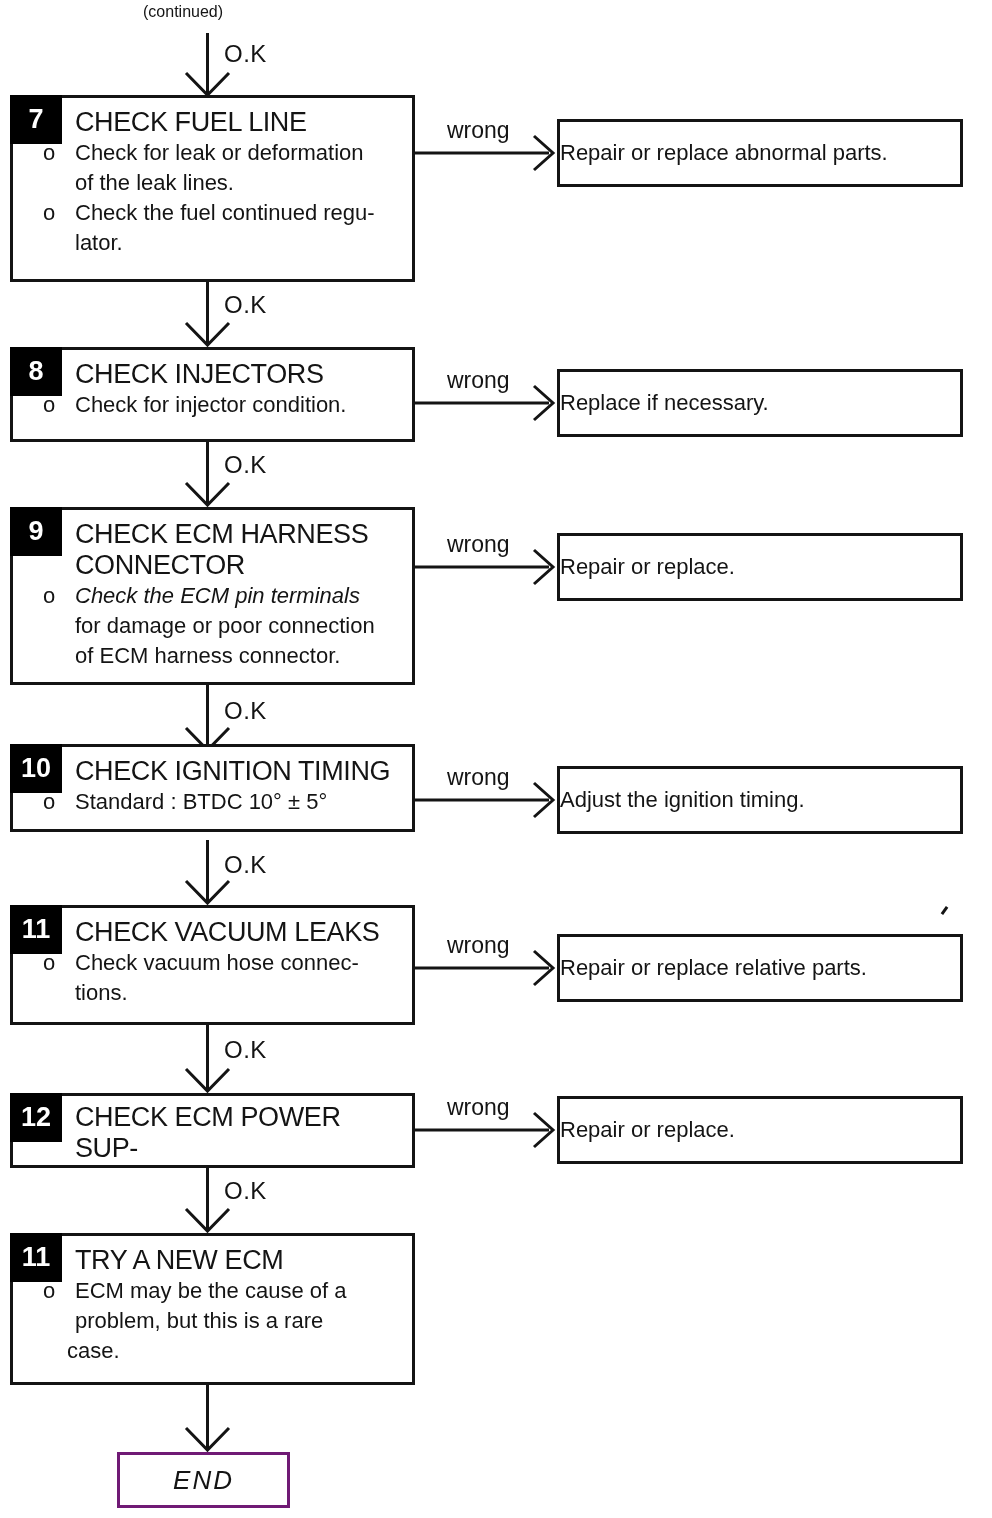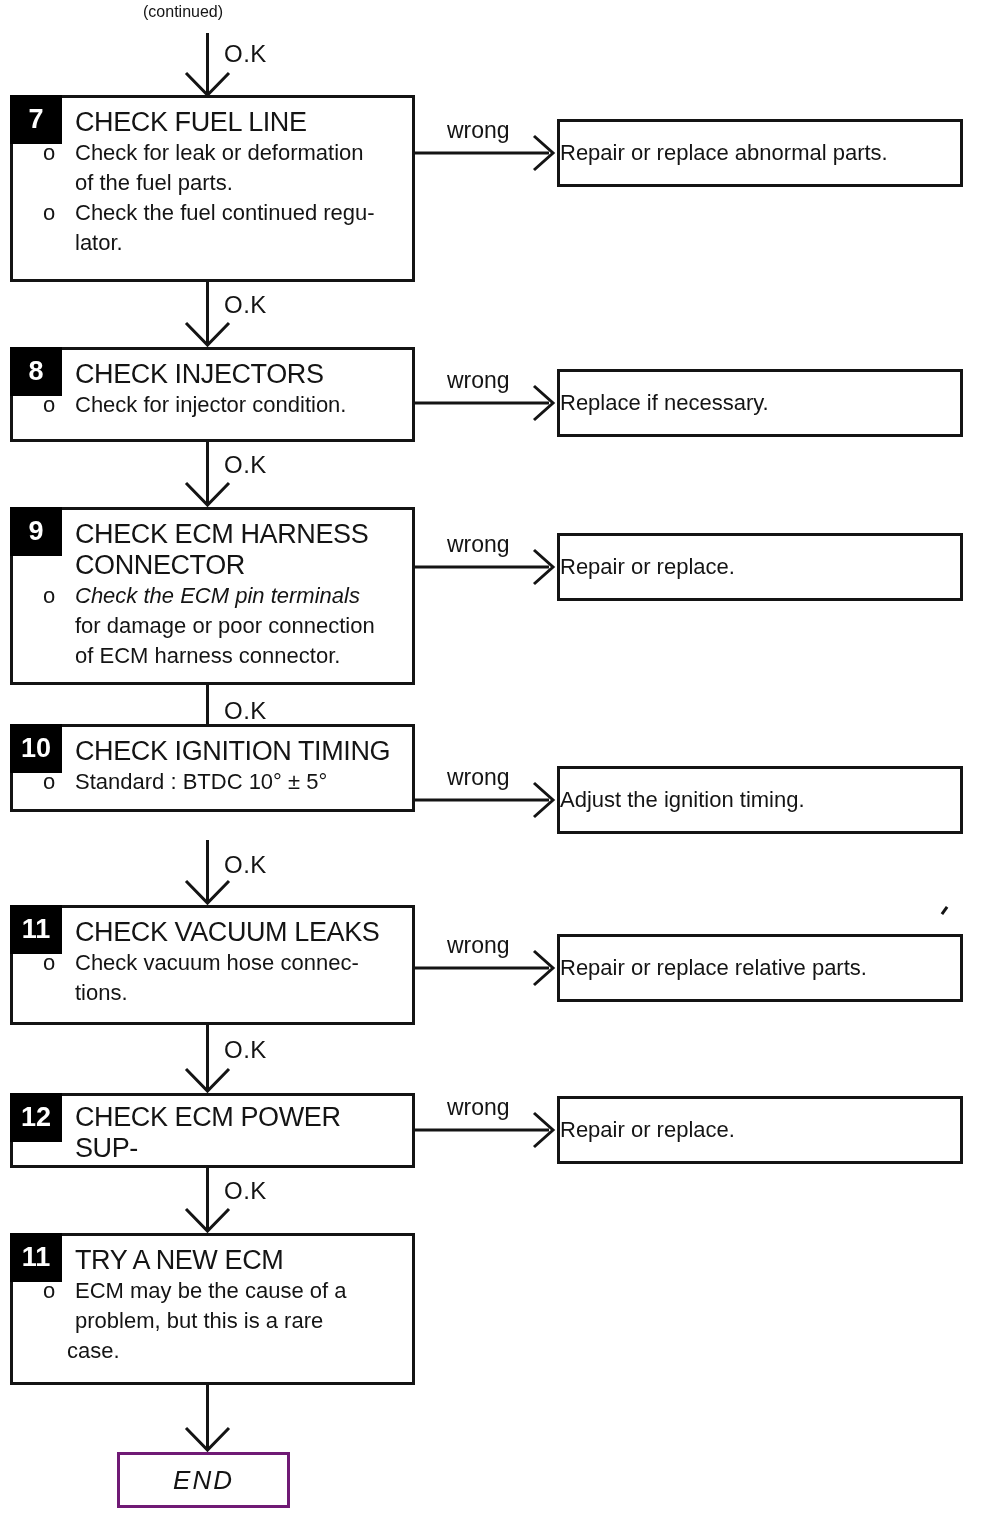--- a/index.html
+++ b/index.html
@@ -112,21 +112,21 @@
 
   <div class="step-box" style="top:95px;height:187px">
     <div class="badge">7</div>
     <div class="title">
       <span class="tline">CHECK FUEL LINE</span>
     </div>
     <div class="bullet">
       <span class="marker">o</span>
       <span class="btext">
         <span class="bline">Check for leak or deformation</span>
-        <span class="bline">of the fuel parts.</span>
+        <span class="bline">of the leak lines.</span>
       </span>
     </div>
     <div class="bullet">
       <span class="marker">o</span>
       <span class="btext">
         <span class="bline">Check the fuel continued regu-</span>
         <span class="bline">lator.</span>
       </span>
     </div>
   </div>
@@ -162,21 +162,21 @@
         <span class="bline i">Check the ECM pin terminals</span>
         <span class="bline">for damage or poor connection</span>
         <span class="bline">of ECM harness connector.</span>
       </span>
     </div>
   </div>
   <div class="action-box" style="top:533px">
     <span>Repair or replace.</span>
   </div>
 
-  <div class="step-box" style="top:724px;height:88px">
+  <div class="step-box" style="top:744px;height:88px">
     <div class="badge">10</div>
     <div class="title">
       <span class="tline">CHECK IGNITION TIMING</span>
     </div>
     <div class="bullet">
       <span class="marker">o</span>
       <span class="btext">
         <span class="bline">Standard : BTDC 10° ± 5°</span>
       </span>
     </div>

